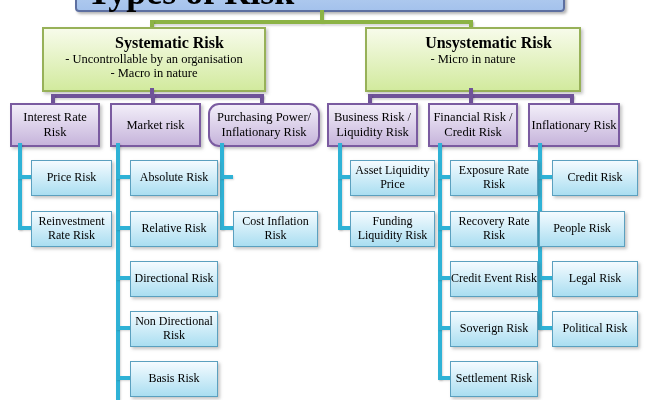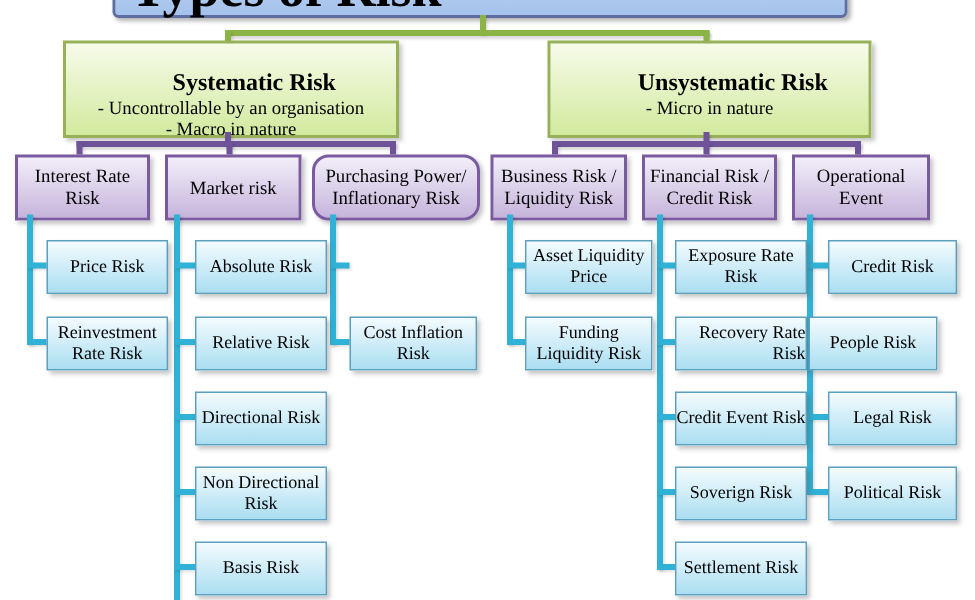--- a/index.html
+++ b/index.html
@@ -20,21 +20,21 @@
   }
   
   .gbox{
     position:absolute;top:27px;height:61px;
     background:linear-gradient(#f7fbea,#d2ea9e);
     border:2px solid #97b158;
     box-shadow:2px 2px 3px rgba(90,90,90,.35);
     display:flex;flex-direction:column;align-items:center;justify-content:flex-start;
     text-align:center;
   }
-  .gbox .gtitle{font-size:16px;font-weight:bold;margin-top:18px;padding-left:31px;}
+  .gbox .gtitle{font-size:16px;font-weight:bold;margin-top:5px;padding-left:31px;}
   .gbox .gdesc{font-size:12.5px;line-height:1.15;}
   .gbox .gdesc:first-of-type{margin-top:3px;}
   .pbox{
     position:absolute;top:103px;height:40px;
     background:linear-gradient(#f2eef9,#c6b4db);
     border:2px solid #7a5ba0;
     box-shadow:2px 2px 3px rgba(90,90,90,.35);
     display:flex;align-items:center;justify-content:center;
     text-align:center;font-size:12.5px;line-height:1.2;
   }
@@ -86,21 +86,21 @@
   <div class="ln purple" style="left:368px;top:94px;width:206px;height:4px;"></div>
   <div class="ln purple" style="left:368px;top:94px;width:4px;height:9px;"></div>
   <div class="ln purple" style="left:469px;top:94px;width:4px;height:9px;"></div>
   <div class="ln purple" style="left:570px;top:94px;width:4px;height:9px;"></div>
 
   <div class="pbox" style="left:10px;width:86px;">Interest Rate Risk</div>
   <div class="pbox" style="left:110px;width:87px;">Market risk</div>
   <div class="pbox" style="left:208px;width:108px;border-radius:11px;">Purchasing Power/ Inflationary Risk</div>
   <div class="pbox" style="left:327px;width:87px;">Business Risk / Liquidity Risk</div>
   <div class="pbox" style="left:428px;width:86px;">Financial Risk / Credit Risk</div>
-  <div class="pbox" style="left:528px;width:88px;">Operational Event</div>
+  <div class="pbox" style="left:528px;width:88px;">Inflationary Risk</div>
 
   <div class="ln cyan" style="left:18px;top:143px;width:4px;height:87px;"></div>
   <div class="ln cyan" style="left:18px;top:175px;width:13px;height:4px;"></div>
   <div class="ln cyan" style="left:18px;top:226px;width:13px;height:4px;"></div>
 
   <div class="ln cyan" style="left:116px;top:143px;width:4px;height:257px;"></div>
   <div class="ln cyan" style="left:116px;top:175px;width:14px;height:4px;"></div>
   <div class="ln cyan" style="left:116px;top:226px;width:14px;height:4px;"></div>
   <div class="ln cyan" style="left:116px;top:276px;width:14px;height:4px;"></div>
   <div class="ln cyan" style="left:116px;top:326px;width:14px;height:4px;"></div>
@@ -135,21 +135,21 @@
   <div class="leaf" style="left:130px;top:261px;width:86px;">Directional Risk</div>
   <div class="leaf" style="left:130px;top:311px;width:86px;">Non Directional Risk</div>
   <div class="leaf" style="left:130px;top:361px;width:86px;">Basis Risk</div>
 
   <div class="leaf" style="left:233px;top:211px;width:83px;">Cost Inflation Risk</div>
 
   <div class="leaf" style="left:350px;top:160px;width:83px;">Asset Liquidity Price</div>
   <div class="leaf" style="left:350px;top:211px;width:83px;">Funding Liquidity Risk</div>
 
   <div class="leaf" style="left:450px;top:160px;width:86px;">Exposure Rate Risk</div>
-  <div class="leaf" style="left:450px;top:211px;width:86px;text-align:right;">Recovery Rate Risk</div>
+  <div class="leaf" style="left:450px;top:211px;width:86px;">Recovery Rate Risk</div>
   <div class="leaf" style="left:450px;top:261px;width:86px;">Credit Event Risk</div>
   <div class="leaf" style="left:450px;top:311px;width:86px;">Soverign Risk</div>
   <div class="leaf" style="left:450px;top:361px;width:86px;">Settlement Risk</div>
 
   <div class="leaf" style="left:552px;top:160px;width:84px;">Credit Risk</div>
   <div class="leaf" style="left:539px;top:211px;width:84px;">People Risk</div>
   <div class="leaf" style="left:552px;top:261px;width:84px;">Legal Risk</div>
   <div class="leaf" style="left:552px;top:311px;width:84px;">Political Risk</div>
 
 </div>

